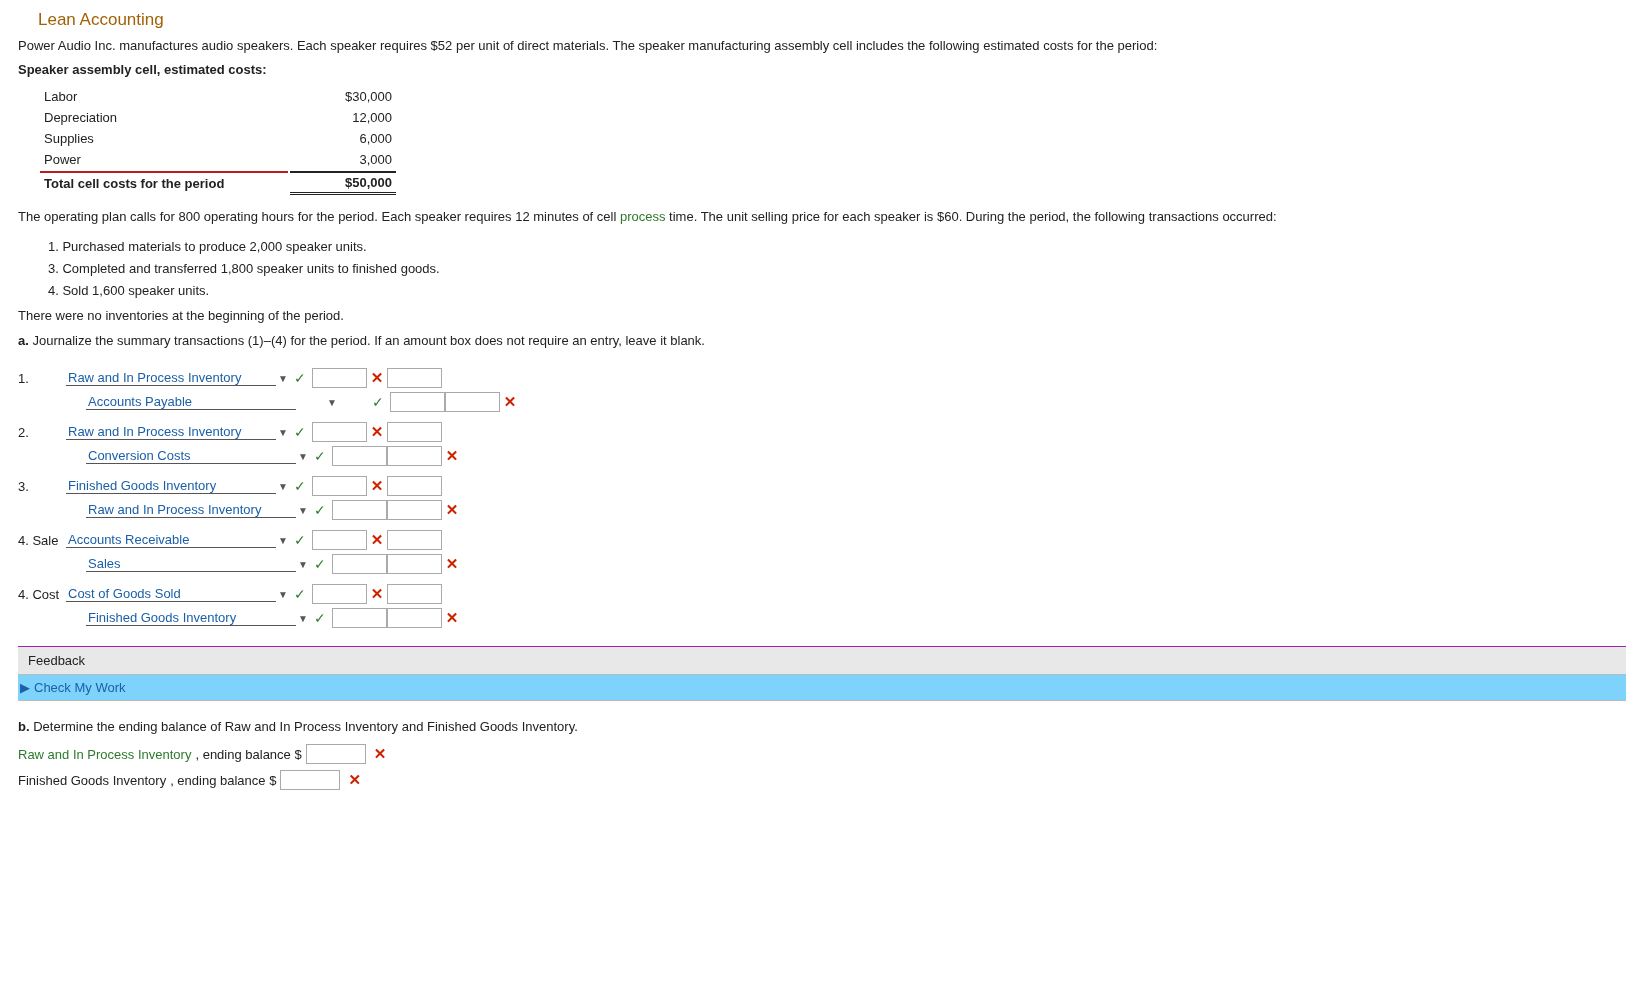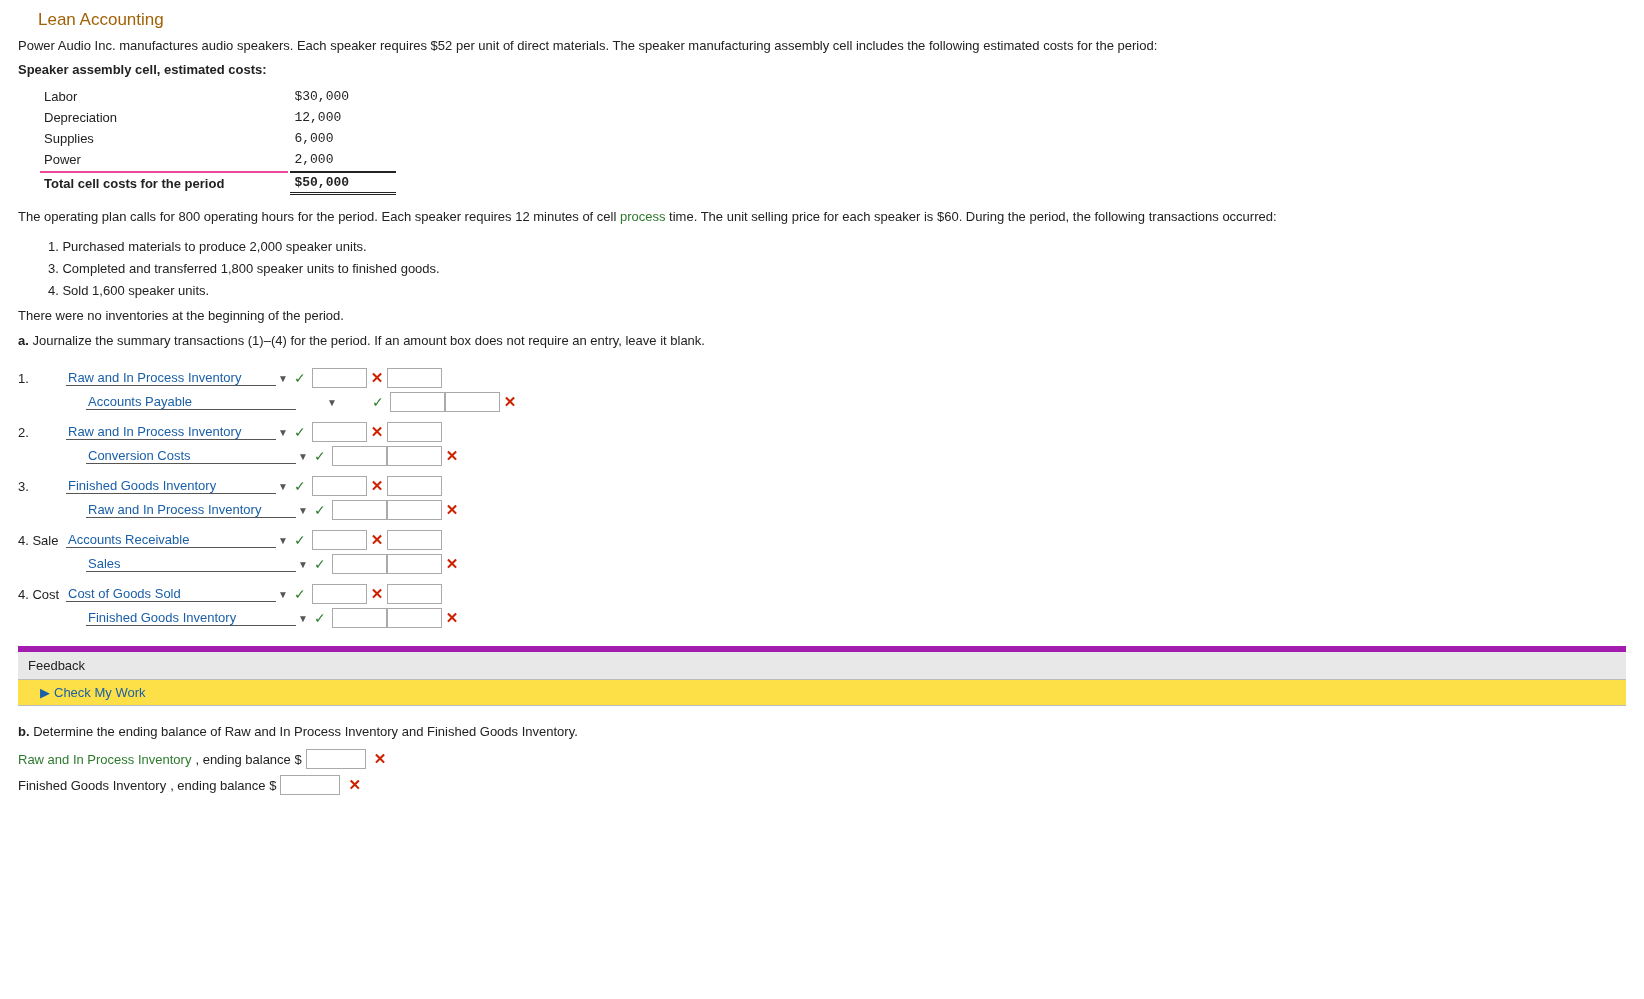--- a/index.html
+++ b/index.html
@@ -20,26 +20,25 @@
       line-height: 1.5;
     }
     .cost-table {
       margin: 8px 0 8px 20px;
       width: 360px;
     }
     .cost-table tr td {
       padding: 2px 4px;
     }
     .cost-table tr td:last-child {
-      text-align: left;
+      text-align: right;
       min-width: 80px;
-      font-family: Liberation Mono, monospace;
     }
     .total-row td {
-      border-top: 2px solid #ec4899;
+      border-top: 2px solid #b91c1c;
       font-weight: bold;
     }
     .total-row td:last-child {
       border-top: 2px solid #222;
       border-bottom: 3px double #222;
     }
     .operating-text {
       margin: 10px 0;
       line-height: 1.5;
     }
@@ -101,29 +100,29 @@
       padding: 1px 3px;
     }
     .x-icon {
       color: #cc2200;
       font-size: 15px;
       margin: 0 4px;
       font-weight: bold;
     }
     .feedback-bar {
       background: #e8e8e8;
-      border-top: 6px solid #a21caf;
+      border-top: 1px solid #a21caf;
       border-bottom: 1px solid #bbb;
       padding: 6px 10px;
       margin-top: 18px;
       font-size: 13px;
     }
     .check-work-bar {
-      background: #fde047;
-      padding: 5px 22px;
+      background: #7dd3fc;
+      padding: 5px 2px;
       font-size: 13px;
       color: #1a5fa8;
       cursor: pointer;
       border-bottom: 1px solid #bbb;
     }
     .check-work-bar .arrow {
       margin-right: 4px;
     }
     .part-b {
       margin-top: 18px;
@@ -161,21 +160,21 @@
       <tr>
         <td>Depreciation</td>
         <td>12,000</td>
       </tr>
       <tr>
         <td>Supplies</td>
         <td>6,000</td>
       </tr>
       <tr>
         <td>Power</td>
-        <td>2,000</td>
+        <td>3,000</td>
       </tr>
       <tr class="total-row">
         <td>Total cell costs for the period</td>
         <td>$50,000</td>
       </tr>
     </tbody>
 </table>
 
 <p class="operating-text">
   The operating plan calls for 800 operating hours for the period. Each speaker requires 12 minutes of cell <span class="process-word">process</span> time. The unit selling price for each speaker is $60. During the period, the following transactions occurred:

